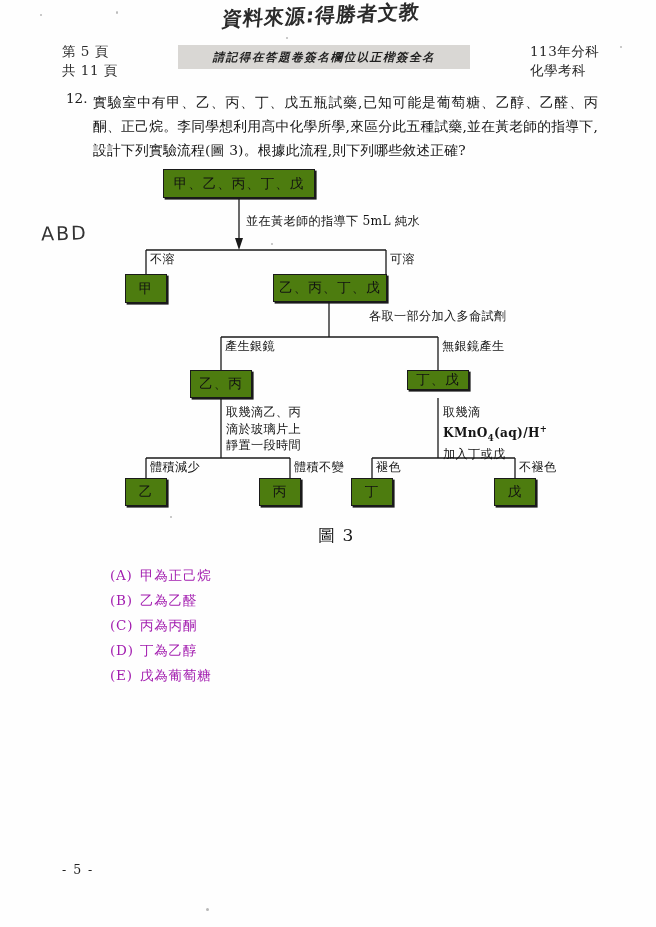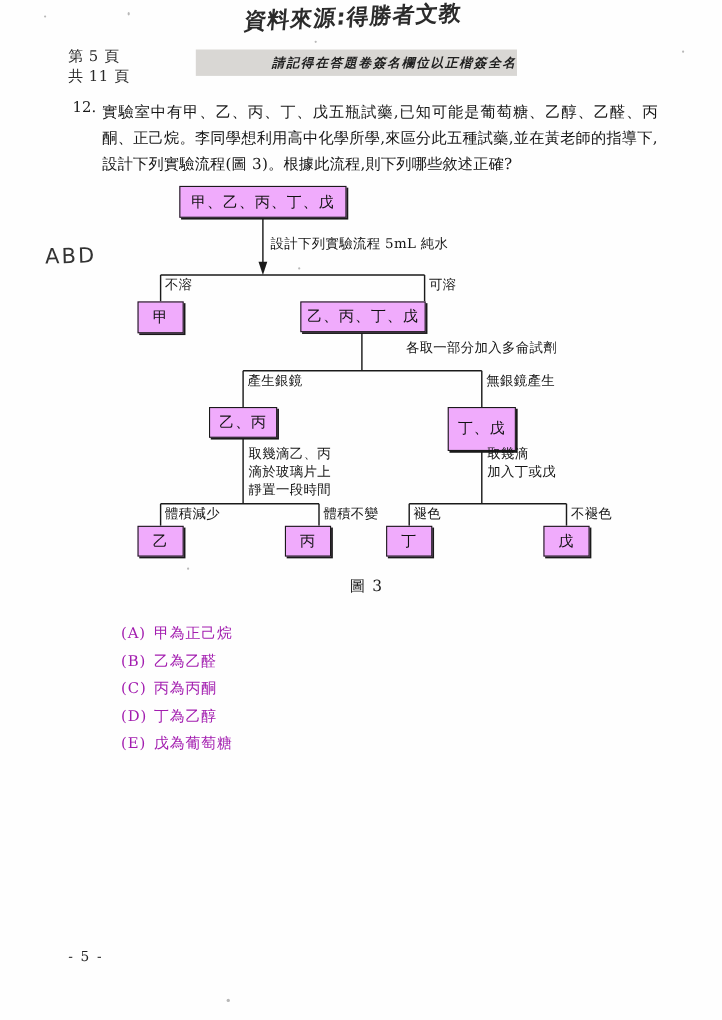--- a/index.html
+++ b/index.html
@@ -62,21 +62,21 @@
   }
   .hdr-stamp {
     position: absolute;
     left: 178px;
     top: 45px;
     width: 292px;
     height: 24px;
     background: #d9d7d4;
     display: flex;
     align-items: center;
-    justify-content: flex-end;
+    justify-content: center;
   }
   .hdr-stamp span {
     font-family: "DejaVu Serif", "Liberation Serif", serif;
     font-size: 11.5px;
     font-weight: 700;
     font-style: italic;
     letter-spacing: 1.6px;
     color: #1f1f1f;
     white-space: nowrap;
   }
@@ -120,21 +120,21 @@
     left: 0;
     top: 0;
     width: 656px;
     height: 927px;
     pointer-events: none;
   }
   .fbox {
     position: absolute;
     border: 1.4px solid #1a1a1a;
     box-shadow: 1.6px 1.6px 0 #1a1a1a;
-    background: #f0abfc;
+    background: #4d7c0f;
     display: flex;
     align-items: center;
     justify-content: center;
     font-size: 13.5px;
     letter-spacing: 1px;
     color: #111;
     box-sizing: border-box;
   }
   .flabel {
     position: absolute;
@@ -144,21 +144,21 @@
     color: #141414;
     white-space: nowrap;
   }
   .flabel.sub sub { font-size: 8.5px; }
   .flabel.sub sup { font-size: 8.5px; }
 
   .fig-cap {
     position: absolute;
     left: 318px;
     top: 524px;
-    font-size: 14px;
+    font-size: 17px;
     letter-spacing: 1px;
     color: #161616;
   }
 
   
   .opt {
     position: absolute;
     left: 110px;
     font-size: 13.5px;
     letter-spacing: 0.8px;
@@ -194,20 +194,24 @@
 
   <div class="hdr-left">
     <div>第 5 頁</div>
     <div>共 11 頁</div>
   </div>
 
   <div class="hdr-stamp">
     <span>請記得在答題卷簽名欄位以正楷簽全名</span>
   </div>
 
+  <div class="hdr-right">
+    <div>113年分科</div>
+    <div>化學考科</div>
+  </div>
 
   <div class="q-num">12.</div>
   <div class="q-body">實驗室中有甲、乙、丙、丁、戊五瓶試藥,已知可能是葡萄糖、乙醇、乙醛、丙酮、正己烷。李同學想利用高中化學所學,來區分此五種試藥,並在黃老師的指導下,設計下列實驗流程(圖 3)。根據此流程,則下列哪些敘述正確?</div>
 
   <div class="handwrite-ans">ABD</div>
 
   <svg id="flow" viewBox="0 0 656 927">
     <g stroke="#1a1a1a" stroke-width="1.3" fill="none">
 
       <line x1="239" y1="198" x2="239" y2="243"></line>
@@ -238,31 +242,31 @@
   </svg>
 
   <div class="fbox" style="left:163px; top:169px; width:152px; height:29px;">甲、乙、丙、丁、戊</div>
 
   <div class="fbox" style="left:125px; top:274px; width:42px; height:29px;">甲</div>
 
   <div class="fbox" style="left:273px; top:274px; width:114px; height:28px;">乙、丙、丁、戊</div>
 
   <div class="fbox" style="left:190px; top:370px; width:62px; height:28px;">乙、丙</div>
 
-  <div class="fbox" style="left:407px; top:370px; width:62px; height:40px;">丁、戊</div>
+  <div class="fbox" style="left:407px; top:370px; width:62px; height:20px;">丁、戊</div>
 
   <div class="fbox" style="left:125px; top:478px; width:42px; height:28px;">乙</div>
 
   <div class="fbox" style="left:259px; top:478px; width:42px; height:28px;">丙</div>
 
   <div class="fbox" style="left:351px; top:478px; width:42px; height:28px;">丁</div>
 
   <div class="fbox" style="left:494px; top:478px; width:42px; height:28px;">戊</div>
 
-  <div class="flabel" style="left:246px; top:213px;">設計下列實驗流程 5mL 純水</div>
+  <div class="flabel" style="left:246px; top:213px;">並在黃老師的指導下 5mL 純水</div>
 
   <div class="flabel" style="left:150px; top:251px;">不溶</div>
 
   <div class="flabel" style="left:390px; top:251px;">可溶</div>
 
   <div class="flabel" style="left:336px; top:308px;margin-left:33px;">各取一部分加入多侖試劑</div>
 
   <div class="flabel" style="left:225px; top:338px;">產生銀鏡</div>
 
   <div class="flabel" style="left:442px; top:338px;">無銀鏡產生</div>
@@ -272,20 +276,23 @@
     <div>滴於玻璃片上</div>
     <div>靜置一段時間</div>
   </div>
 
   <div class="flabel" style="left:150px; top:459px;">體積減少</div>
 
   <div class="flabel" style="left:294px; top:459px;">體積不變</div>
 
   <div class="flabel sub" style="left:443px; top:404px;">
     <div>取幾滴</div>
+    <div style="font-weight:700;">
+      <span>KMnO</span><sub>4</sub><span>(aq)/H</span><sup>+</sup>
+    </div>
     <div>加入丁或戊</div>
   </div>
 
   <div class="flabel" style="left:376px; top:459px;text-align:right;">褪色</div>
 
   <div class="flabel" style="left:519px; top:459px;">不褪色</div>
 
   <div class="fig-cap">圖 3</div>
 
   <div class="opt" style="top:567px;">

